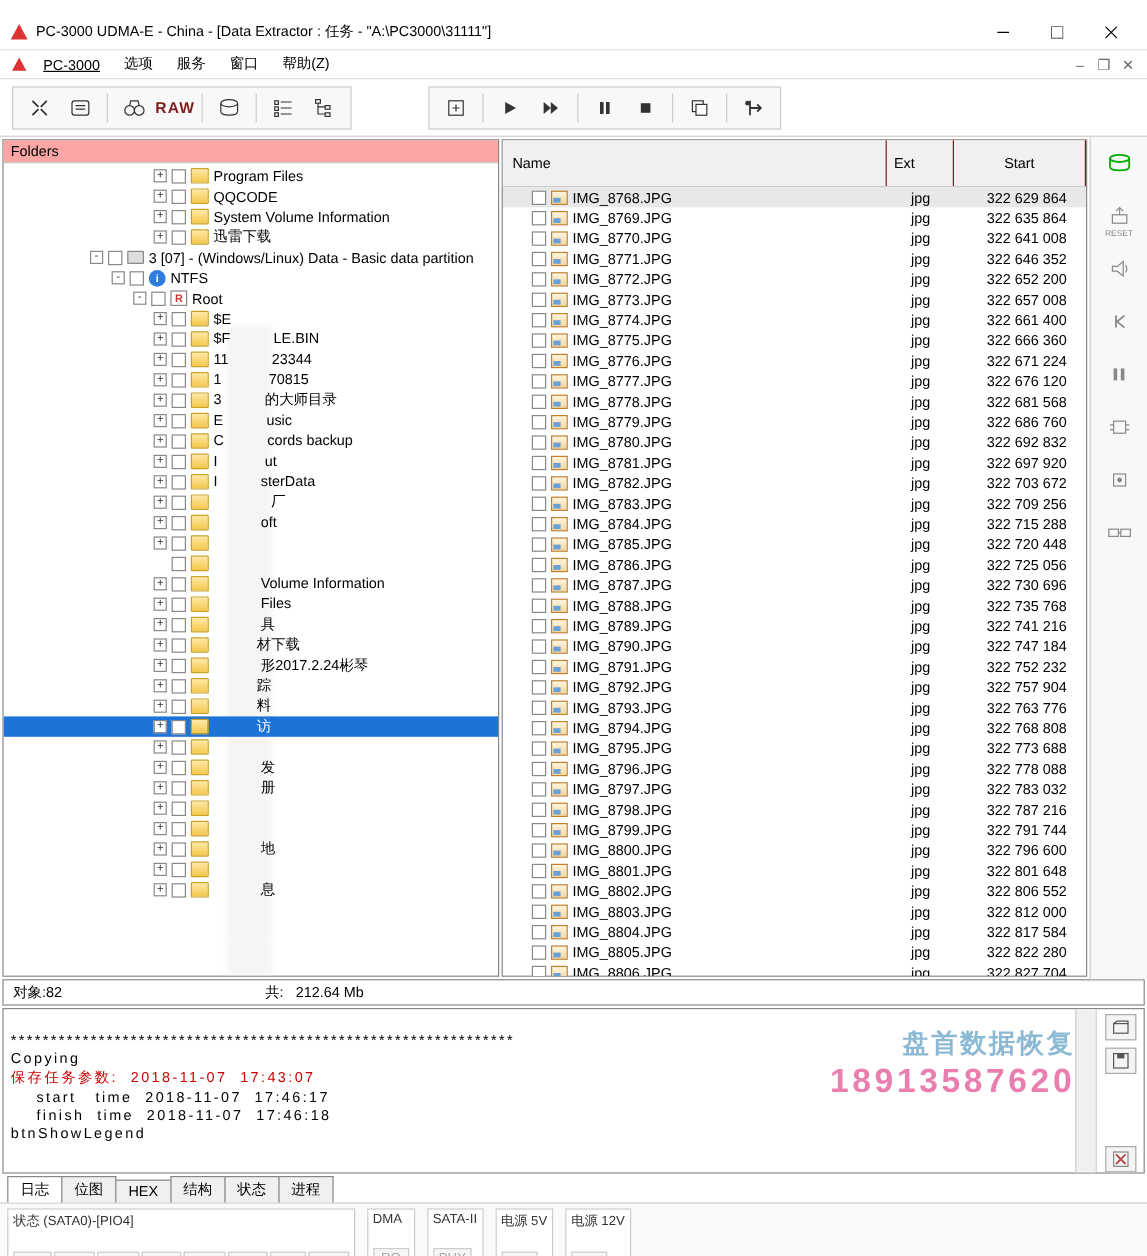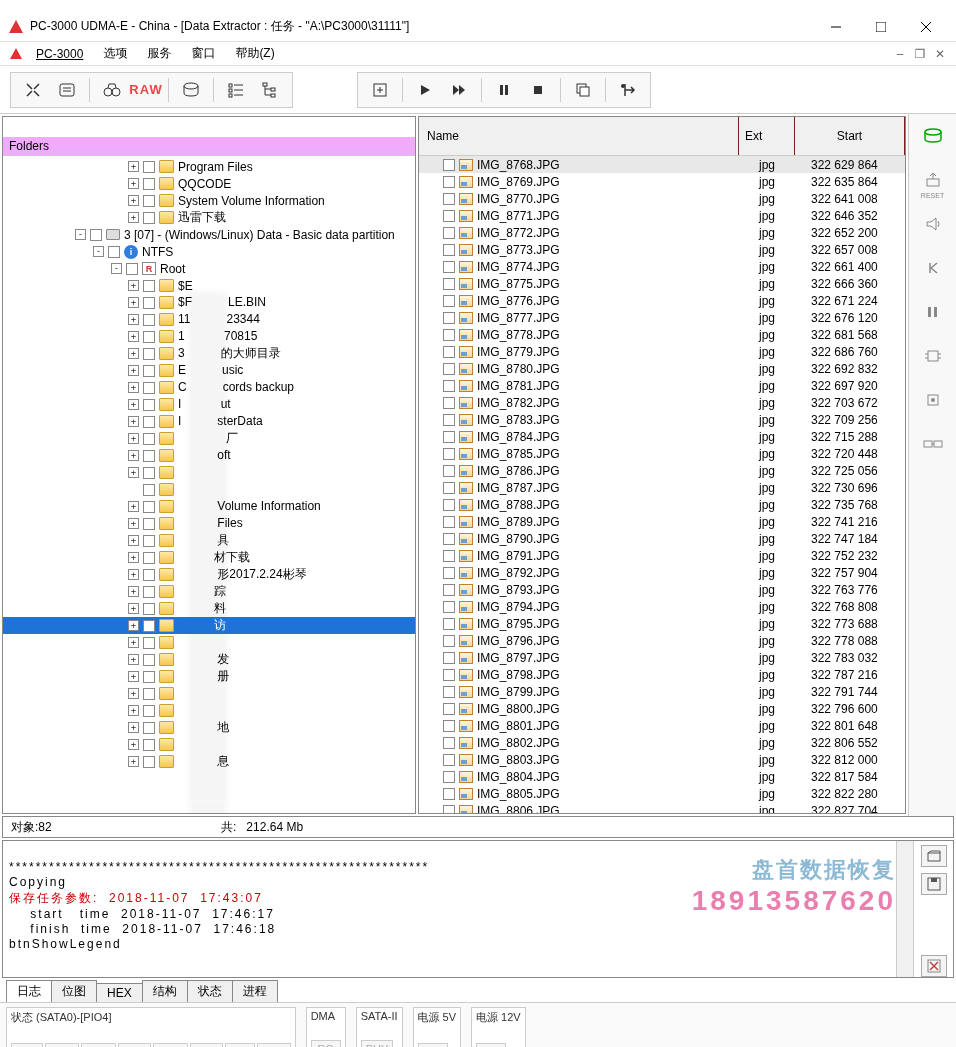--- a/index.html
+++ b/index.html
@@ -9,26 +9,26 @@
 .titlebar .title { flex:1; color:#000; }
 .titlebar .winbtn { width:45px; height:29px; display:flex; align-items:center; justify-content:center; color:#000; }
 .menubar { height:24px; display:flex; align-items:center; padding:0 8px; gap:4px; border-bottom:1px solid #e0e0e0;justify-content:center; }
 .menubar .mico { width:16px;height:16px; }
 .menubar .mitem { padding:2px 8px; cursor:default; }
 .menubar .mitem u { text-decoration:underline; }
 .menubar .spacer {flex:1;}
 .menubar .mdibtn { width:16px;height:16px;display:flex;align-items:center;justify-content:center;color:#666;}
 .toolbar { height:48px; border-bottom:1px solid #ccc; display:flex; align-items:center; padding:0 10px; gap:2px; position:relative;}
 .toolbar .tbwrap { border:1px solid #ccc; background:#f8f8f8; display:flex; align-items:center; gap:2px; padding:4px 6px; height:36px;}
-.toolbar .tbbtn { width:32px; height:28px; display:flex; align-items:center; justify-content:center; color:#ef4444; border:1px solid transparent;}
+.toolbar .tbbtn { width:32px; height:28px; display:flex; align-items:center; justify-content:center; color:#7f1d1d; border:1px solid transparent;}
 .toolbar .sep { width:1px; height:24px; background:#ccc; margin:0 4px;}
 .toolbar .raw { font-weight:bold; font-size:13px; letter-spacing:1px;}
 .mainzone { display:flex; height:702px; }
 .folderpanel { width:414px; border:1px solid #888; margin:2px; display:flex; flex-direction:column; position:relative;}
-.folderpanel .hdr { background:#f0abfc; border-bottom:1px solid #ccc; padding:2px 6px;margin-top:20px;}
+.folderpanel .hdr { background:#fca5a5; border-bottom:1px solid #ccc; padding:2px 6px;}
 .tree { flex:1; overflow:auto; padding:2px 0 2px 0; position:relative;}
 .trow { display:flex; align-items:center; height:17px; white-space:nowrap; padding-left:0; position:relative;}
 .trow .exb { width:11px; height:11px; border:1px solid #888; display:inline-flex; align-items:center; justify-content:center; font-size:9px; line-height:9px; margin-right:4px; background:#fff; color:#333; font-family:monospace;}
 .trow .noexb { width:11px; display:inline-block; margin-right:4px; }
 .trow .chk { width:12px; height:12px; border:1px solid #888; margin-right:4px; display:inline-block; background:#fff;}
 .trow .fico { width:15px; height:13px; background:linear-gradient(#ffe9a8,#f5c84c); border:1px solid #c9a227; border-radius:1px; margin-right:4px; display:inline-block;}
 .trow .fblue { width:14px;height:14px;border-radius:50%;background:#2f7de1;margin-right:4px;display:inline-flex;align-items:center;justify-content:center;color:#fff;font-size:9px;font-weight:bold;}
 .trow .fr { width:14px;height:13px;background:#fff;border:1px solid #888;margin-right:4px;display:inline-flex;align-items:center;justify-content:center;color:#c33;font-size:9px;font-weight:bold;}
 .trow .fdisk { width:14px;height:11px;background:#ddd;border:1px solid #888;border-radius:1px;margin-right:4px;display:inline-block;}
 .trow.sel { background:#1e73d6; color:#fff;}
@@ -37,21 +37,21 @@
 .filepanel { flex:1; border:1px solid #888; margin:2px 2px 2px 0; display:flex; flex-direction:column;}
 .filepanel .fhdr { display:flex; background:#f0f0f0; border-bottom:1px solid #ccc;}
 .filepanel .fhdr .col { border-right:1px solid #7f1d1d; padding:12px 6px;}
 .filelist { flex:1; overflow:auto;}
 .frow { display:flex; align-items:center; height:17px;}
 .frow .cbox { width:12px;height:12px;border:1px solid #888;margin:0 4px 0 24px;background:#fff;}
 .frow .imico { width:14px;height:12px;border:1px solid #c08030;background:linear-gradient(#fff4dc,#f0d8a0);margin-right:4px;position:relative;}
 .frow .imico:after{content:"";position:absolute;bottom:1px;left:1px;width:6px;height:4px;background:#6aa0d8;}
 .frow .fname { flex:1; padding-right:4px; overflow:hidden; text-overflow:ellipsis;}
 .frow .fext { width:56px; padding-left:4px;}
-.frow .fstart { width:94px; text-align:left; padding-right:5px;}
+.frow .fstart { width:94px; text-align:center; padding-right:5px;}
 .frow.sel { background:#e8e8e8;}
 .rightbar { width:48px; border-left:1px solid #ccc; background:#f8f8f8; display:flex; flex-direction:column; align-items:center; padding-top:6px; gap:12px;}
 .rightbar .rbbtn { width:32px;height:32px;display:flex;align-items:center;justify-content:center;border:1px solid transparent;color:#555;}
 .rightbar .rbbtn.grn svg *{stroke:#0a0;}
 .statusline { height:22px; border:1px solid #888; margin:0 2px; display:flex; align-items:center;}
 .statusline .sseg { padding:2px 8px;}
 .logpanel { height:138px; border:1px solid #888; margin:2px; display:flex;}
 .logtext { flex:1; font-family:"Courier New",monospace; font-size:13px; padding:4px 6px; white-space:pre; overflow:hidden; position:relative; letter-spacing:2px;}
 .logtext .red { color:#c00;}
 .logbtns { width:40px; display:flex; flex-direction:column; align-items:center; justify-content:flex-start; gap:6px; padding-top:4px; border-left:1px solid #ccc;}

